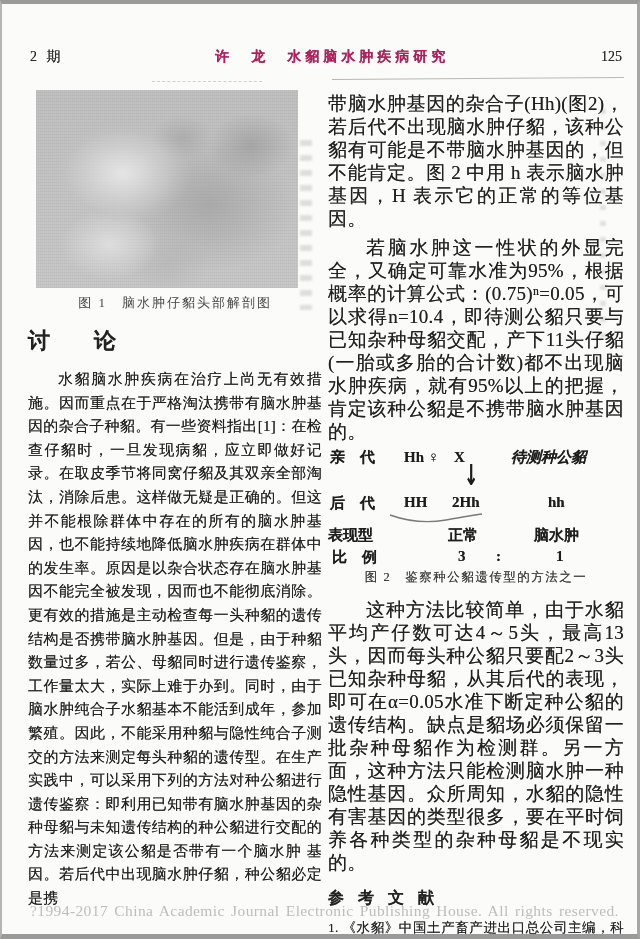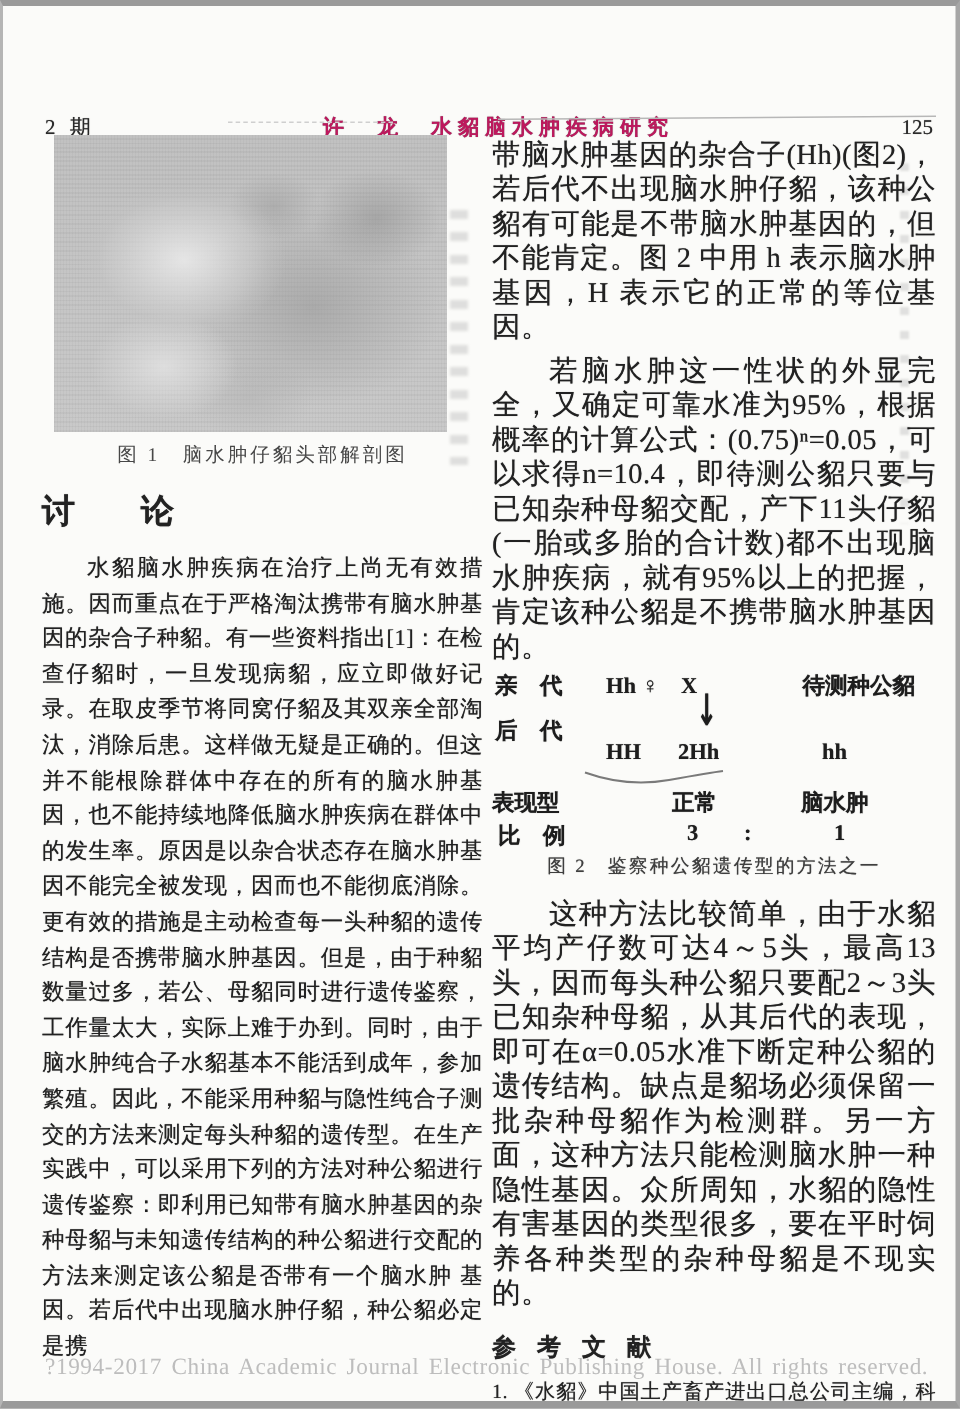--- a/index.html
+++ b/index.html
@@ -16,21 +16,21 @@
     font-family:"Liberation Serif","DejaVu Serif",serif;
     color:#1f1f1f;
   }
   .scan-text{ text-shadow:0 0 0.5px rgba(45,45,45,.75); }
   
   .header{
     position:absolute;left:28px;top:44px;width:592px;
     display:flex;justify-content:space-between;align-items:baseline;
     font-size:14px;color:#2a2a2a;
   }
-  .header .issue{letter-spacing:3px;margin-top:28px;}
+  .header .issue{letter-spacing:3px;}
   .header .running-title{letter-spacing:4px;font-weight:bold;color:#be185d;filter:blur(.2px);}
   .header .pagenum{font-family:"Liberation Serif",serif;}
   .header-rule{
     position:absolute;left:330px;top:74px;width:292px;height:0;
     border-top:1.5px solid #b7b7b7;transform:rotate(-.4deg);
   }
   .header-rule-2{
     position:absolute;left:150px;top:77px;width:110px;height:0;
     border-top:1px dashed #cfcfcf;
   }
@@ -128,23 +128,23 @@
   <div class="bleed-marks" style="position:absolute;left:298px;top:136px;"></div>
   <div class="margin-ghost"></div>
 
   <div class="col-right">
     <p class="right-par scan-text">带脑水肿基因的杂合子(Hh)(图2)，若后代不出现脑水肿仔貂，该种公貂有可能是不带脑水肿基因的，但不能肯定。图 2 中用 h 表示脑水肿基因，H 表示它的正常的等位基因。</p>
     <p class="right-par scan-text indent mt6">若脑水肿这一性状的外显完全，又确定可靠水准为95%，根据概率的计算公式：(0.75)ⁿ=0.05，可以求得n=10.4，即待测公貂只要与已知杂种母貂交配，产下11头仔貂(一胎或多胎的合计数)都不出现脑水肿疾病，就有95%以上的把握，肯定该种公貂是不携带脑水肿基因的。</p>
 
     <div class="figure2 scan-text">
       <span class="abs" style="left:2px;top:0;">亲　代</span>
       <span class="abs" style="left:76px;top:0;">Hh ♀　X</span>
-      <span class="abs" style="left:207px;top:0;">待测种公貂</span>
+      <span class="abs" style="left:183px;top:0;font-style:italic;">待测种公貂</span>
       <span class="abs arrow-down" style="left:136px;top:17px;">↓</span>
-      <span class="abs" style="left:2px;top:30px;">后　代</span>
+      <span class="abs" style="left:2px;top:46px;">后　代</span>
       <span class="abs" style="left:76px;top:46px;">HH</span>
       <span class="abs" style="left:124px;top:46px;">2Hh</span>
       <span class="abs" style="left:220px;top:46px;">hh</span>
       <svg class="underline-svg" width="96" height="16">
         <path d="M2,5 Q30,15 58,10 T94,4" stroke="#7a7a7a" stroke-width="1.4" fill="none"></path>
       </svg>
       <span class="abs" style="left:0;top:78px;">表现型</span>
       <span class="abs" style="left:120px;top:78px;">正常</span>
       <span class="abs" style="left:206px;top:78px;">脑水肿</span>
       <span class="abs" style="left:4px;top:100px;">比　例</span>

